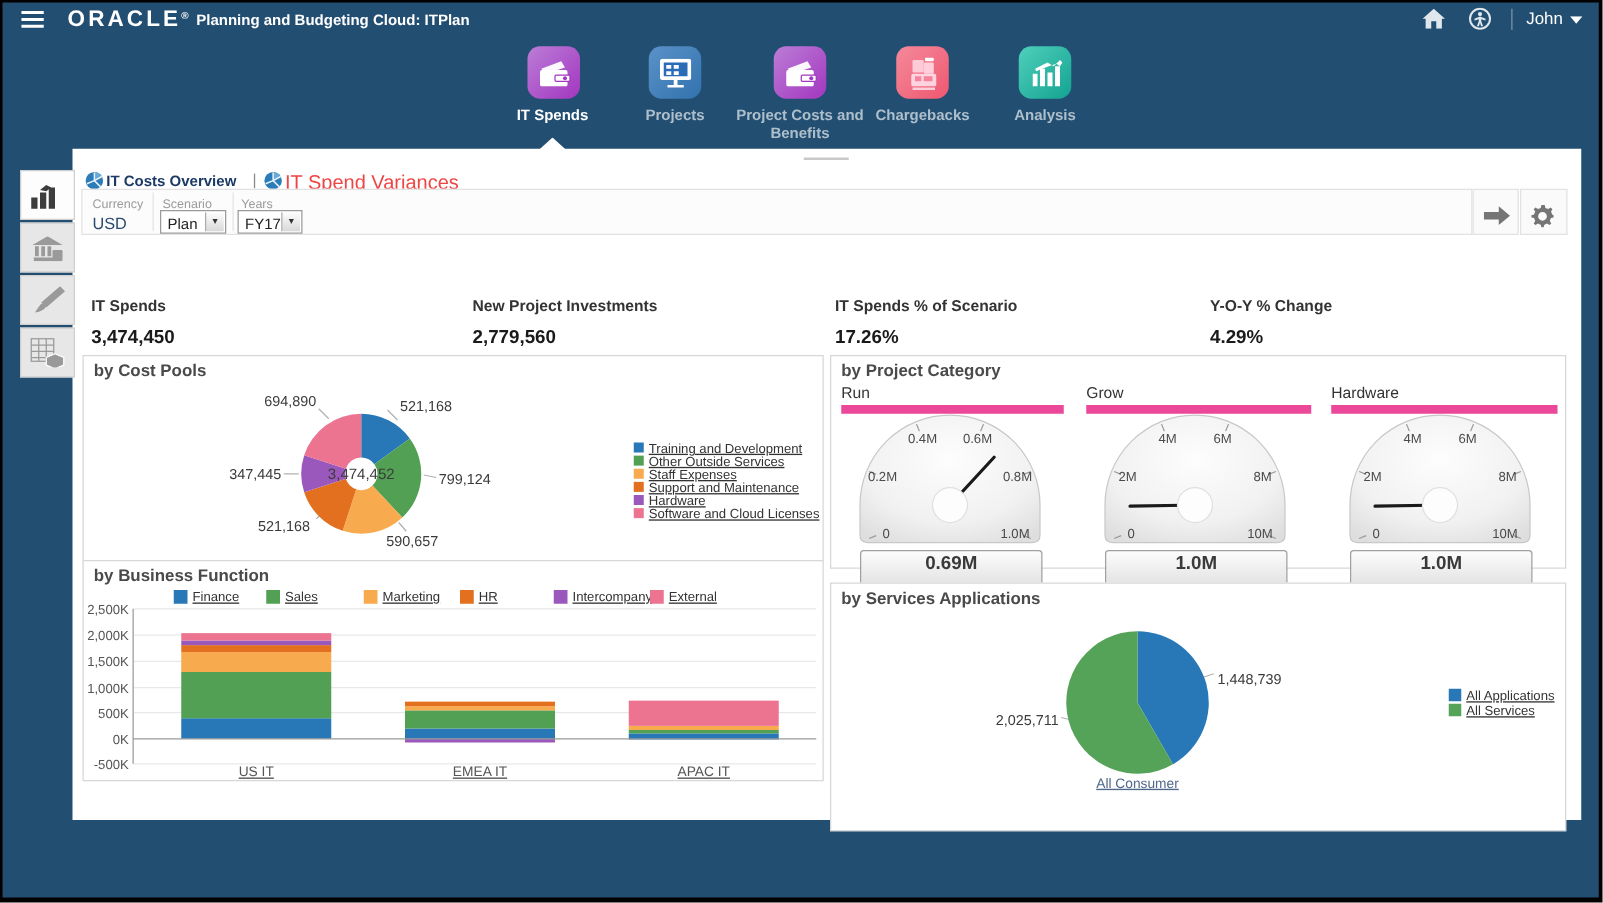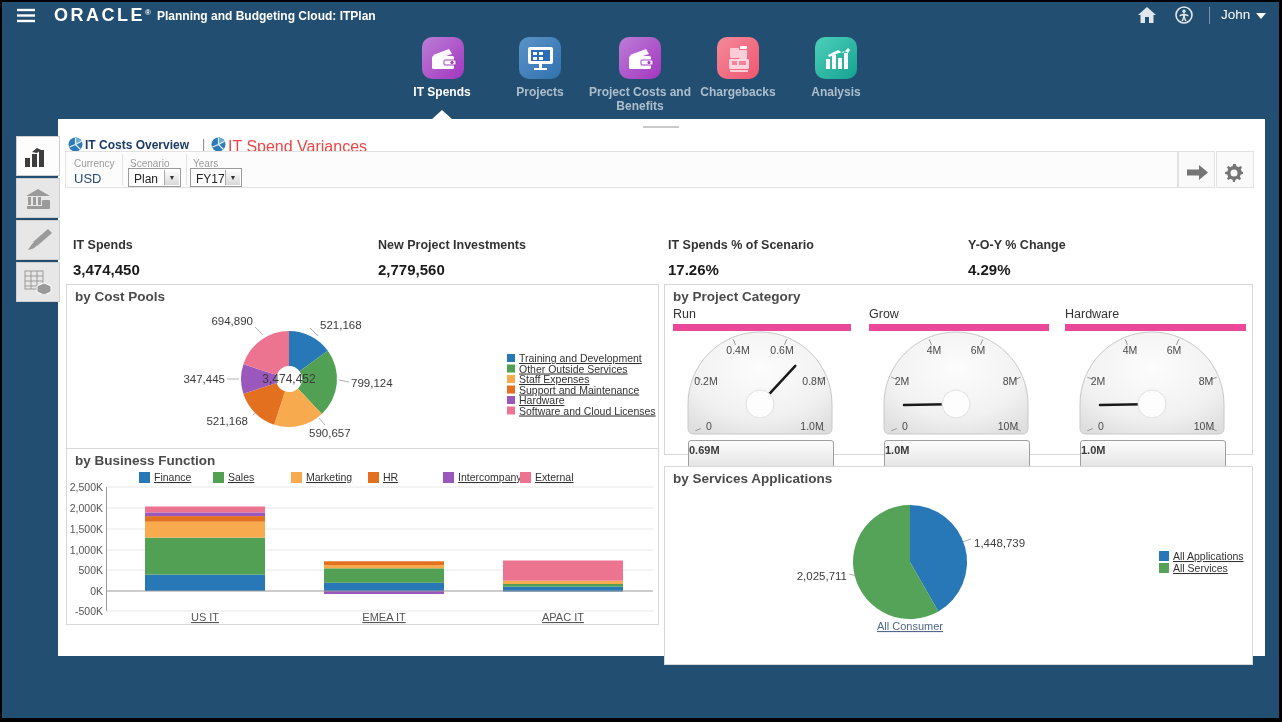--- a/index.html
+++ b/index.html
@@ -25,21 +25,21 @@
 .dd { position:absolute; height:19px; border:1px solid #9a9a9a; background:#fff; font-size:12px; color:#222; }
 .dd .t { position:absolute; left:5px; top:2.5px; }
 .dd .b { position:absolute; right:1px; top:1px; bottom:1px; width:15px; background:linear-gradient(#fdfdfd,#d8d8d8); border-left:1px solid #aaa; font-size:7px; color:#333; text-align:center; line-height:16px; }
 
 .klab { position:absolute; font-size:12.5px; font-weight:bold; color:#333; }
 .kval { position:absolute; font-size:15px; font-weight:bold; color:#1a1a1a; }
 
 .panel { position:absolute; background:#fff; border:1px solid #d7d7d7; }
 .ptitle { position:absolute; left:8px; top:4px; font-size:13.5px; font-weight:bold; color:#4a4a4a; }
 .glab { position:absolute; font-size:12.5px; color:#333; border-bottom:7px solid #ec4899; padding-bottom:3px; }
-.gval { position:absolute; height:36px; border:1px solid #9f9f9f; border-radius:3px; background:linear-gradient(#fcfcfc,#dcdcdc); text-align:left; font-size:11px; font-weight:bold; color:#3a3a3a; line-height:19px; }
+.gval { position:absolute; height:36px; border:1px solid #9f9f9f; border-radius:3px; background:linear-gradient(#fcfcfc,#dcdcdc); text-align:center; font-size:15px; font-weight:bold; color:#3a3a3a; line-height:19px; }
 </style></head>
 <body>
 <div class="frame"></div>
 
 <svg class="abs" style="left:17px;top:8px" width="19" height="16">
     <g stroke="#fff" stroke-width="2.4">
       <line x1="0" y1="2" x2="18" y2="2"></line>
       <line x1="0" y1="7.5" x2="18" y2="7.5"></line>
       <line x1="0" y1="13" x2="18" y2="13"></line>
     </g>

